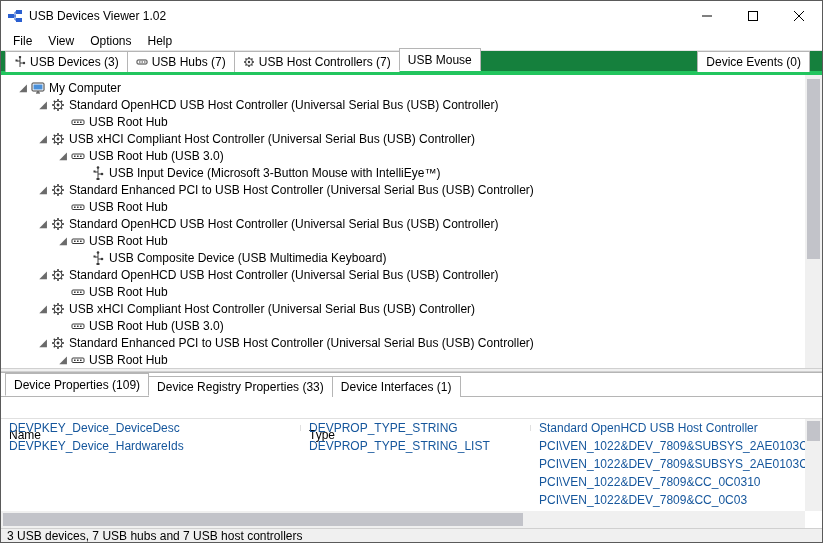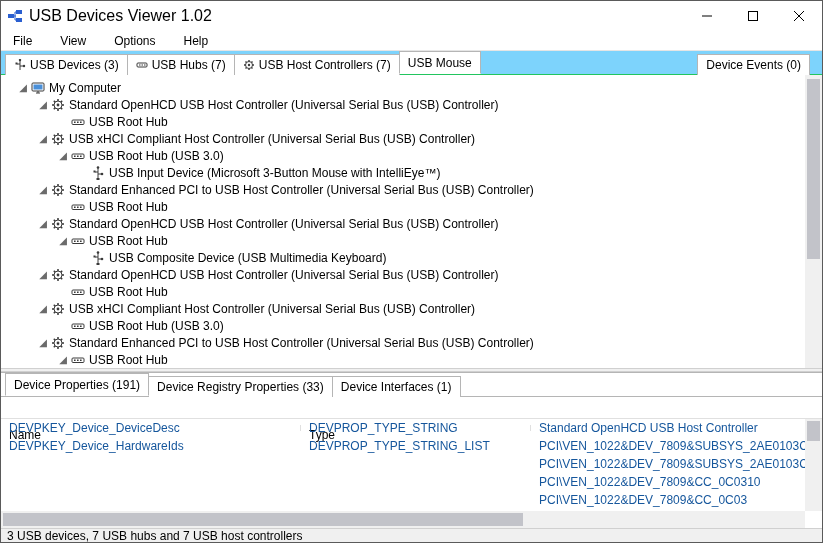--- a/index.html
+++ b/index.html
@@ -1,25 +1,25 @@
 <!DOCTYPE html>
 <html><head>
 <meta charset="utf-8">
 <style>
   * { box-sizing: border-box; }
   html, body { margin:0; padding:0; font-family: "Segoe UI", Tahoma, sans-serif; font-size:12px; color:#000; background:#fff; }
   .window { width:823px; height:543px; border:1px solid #5a5a5a; display:flex; flex-direction:column; background:#fff; }
   .titlebar { height:30px; display:flex; align-items:center; padding-left:6px; background:#fff; }
   .titlebar .appicon { width:16px; height:16px; margin-right:6px; }
-  .titlebar .title { flex:1; font-size:16px; }
+  .titlebar .title { flex:1; font-size:12px; }
   .winbtns { display:flex; height:100%; }
   .winbtn { width:46px; display:flex; align-items:center; justify-content:center; cursor:default; }
-  .menubar { height:20px; display:flex; align-items:center; padding:0 4px; gap:12px; border-bottom:1px solid #e5e5e5; }
+  .menubar { height:20px; display:flex; align-items:center; padding:0 4px; gap:0; border-bottom:1px solid #e5e5e5; }
   .menuitem { padding:2px 8px; cursor:default; }
-  .tabstrip { display:flex; align-items:flex-end; border-bottom:1px solid #22c55e; background:#7dd3fc; padding-left:4px; height:24px; position:relative; }
+  .tabstrip { display:flex; align-items:flex-end; border-bottom:4px solid #22c55e; background:#15803d; padding-left:4px; height:24px; position:relative; }
   .tab { border:1px solid #b5b5b5; border-bottom:none; padding:3px 8px; margin-right:-1px; background:#fff; cursor:default; display:flex; align-items:center; gap:4px; height:21px; position:relative; top:1px; }
   .tab.active { background:#fff; top:0; height:23px; z-index:2; border-bottom:1px solid #fff; }
   .righttab { margin-left:auto; margin-right:12px;align-items:flex-end; }
   .tabicon { width:12px; height:12px; }
   .treepane { flex:1; overflow:auto; padding:4px 8px 4px 4px; position:relative; }
   .treerow { display:flex; align-items:center; height:17px; white-space:nowrap; }
   .toggle { width:12px; text-align:center; font-size:10px; color:#6b6b6b; cursor:default; user-select:none; }
   .nicon { width:14px; height:14px; margin:0 4px 0 2px; flex-shrink:0; }
   .indent { flex-shrink:0; }
   .nodetext { cursor:default; }
@@ -359,21 +359,21 @@
     <div class="scrollbar-v">
       <div class="sthumb" style="top:4px; height:180px;"></div>
     </div>
   </div>
 
   <div class="splitter"></div>
 
   <div class="bottom">
     <div class="bottomtabs">
       <div class="tab active">
-          <span>Device Properties (191)</span>
+          <span>Device Properties (109)</span>
         </div>
       <div class="tab">
           <span>Device Registry Properties (33)</span>
         </div>
       <div class="tab">
           <span>Device Interfaces (1)</span>
         </div>
     </div>
     <div class="listheader">
       <div class="hcell c-name">Name</div>

